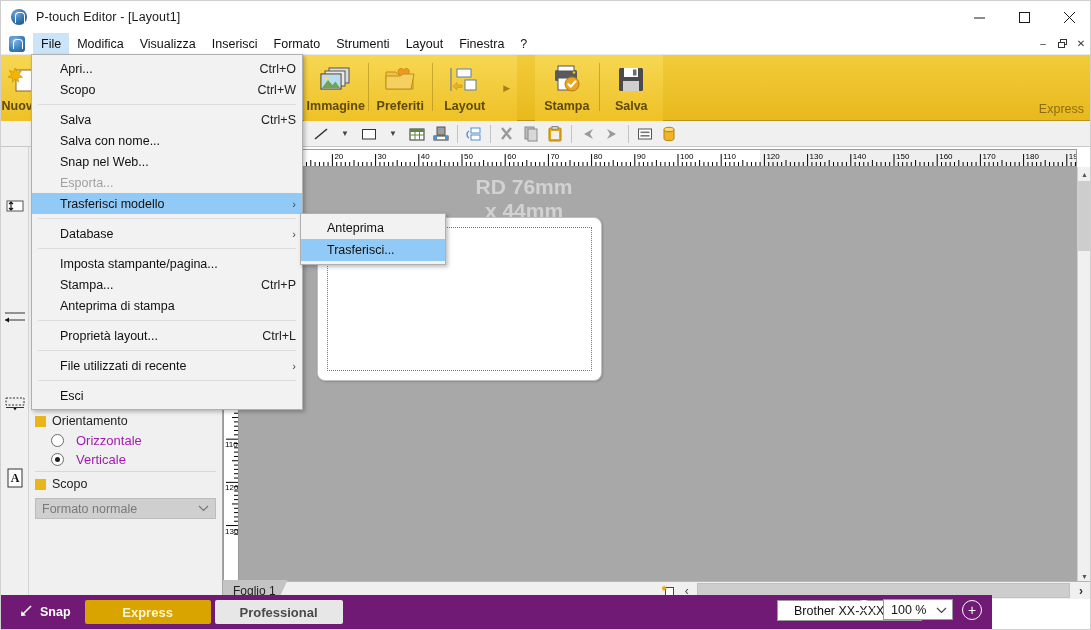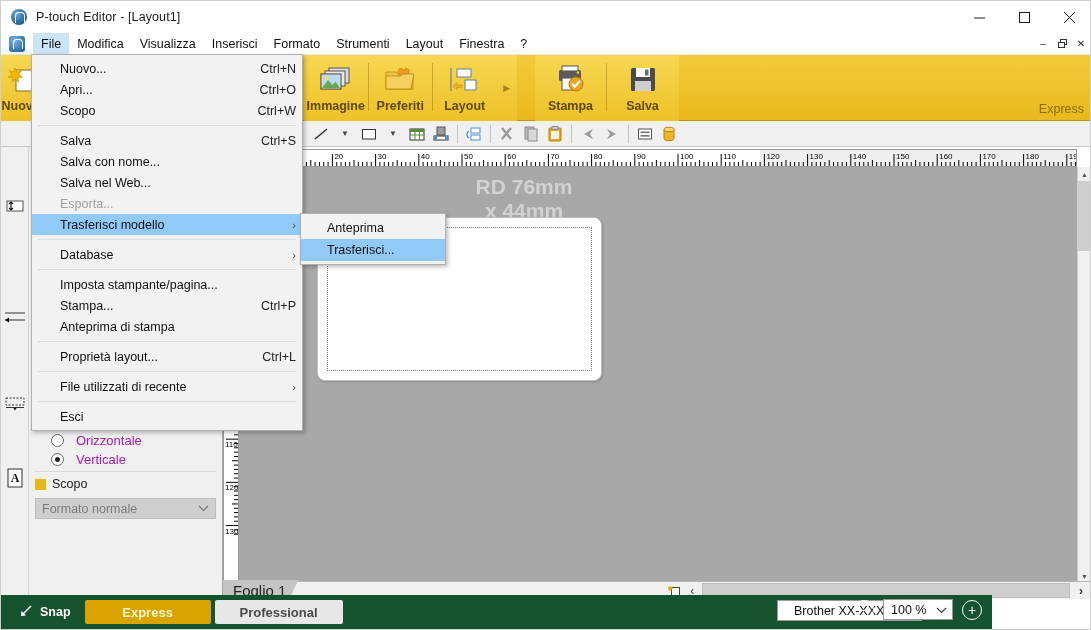--- a/index.html
+++ b/index.html
@@ -202,32 +202,32 @@
   .sc-thumb { background: #cdcdcd; }
 
   
   .sheetbar {
     position: absolute; left: 222px; top: 580px; right: 0; height: 18px;
     background: #f0f0f0; border-top: 1px solid #b5b5b5;
     display: flex; align-items: center;
   }
   .sheet-tab {
     height: 21px; padding: 0 12px 0 10px; background: #c4c4c4;
-    display: flex; align-items: center; font-size: 15px; color: #222;
+    display: flex; align-items: center; font-size: 12px; color: #222;
     clip-path: polygon(0 0, 100% 0, calc(100% - 10px) 100%, 0 100%);
   }
   .sheet-hscroll {
     flex: 1; height: 15px; background: #cdcdcd; margin: 0 2px;
     border: 1px solid #c0c0c0;
   }
 
   
   .statusbar {
     position: absolute; left: 0; bottom: 0; width: 991px; height: 34px;
-    background: #14532d;
+    background: #701a75;
     display: flex; align-items: center;
   }
   .mode-snap {
     display: flex; align-items: center; gap: 7px; color: #ffffff;
     font-weight: bold; font-size: 12.5px; padding: 0 14px 0 18px;
   }
   .mode-btn {
     height: 24px; display: flex; align-items: center; justify-content: center;
     font-weight: bold; font-size: 13px; border-radius: 2px;
   }
@@ -380,21 +380,21 @@
             <rect x="9" y="3" width="14" height="8" fill="#fff" stroke="#5b7fa6"></rect>
             <rect x="17" y="14" width="11" height="10" fill="#fff" stroke="#5b7fa6"></rect>
             <path d="M14 19 h-5 v-2.5 l-4 3.7 4 3.7 v-2.5 h5z" fill="#f0b429" stroke="#c08f18" stroke-width=".6"></path>
           </svg>
         </div>
         <div class="rb-lbl">Layout</div>
       </div>
       <div class="rb-arrow">▶</div>
     </div>
 
-    <div class="rb-group rb-lighter" style="left:534px; width:144px;">
+    <div class="rb-group rb-lighter" style="left:534px; width:128px;">
       <div class="rb-btn" style="width:71px;">
         <div class="rb-ico">
           <svg width="34" height="30" viewBox="0 0 34 30">
             <rect x="5" y="5" width="22" height="11" rx="1.5" fill="#5a5a5a"></rect>
             <rect x="8" y="1" width="16" height="5" fill="#ffffff" stroke="#555"></rect>
             <rect x="8" y="13" width="16" height="12" fill="#ffffff" stroke="#555"></rect>
             <circle cx="24" cy="7.5" r="1.3" fill="#f5d000"></circle>
             <circle cx="22" cy="19" r="7" fill="#eda41e" stroke="#b87a0c"></circle>
             <path d="M18.5 19.2 l2.4 2.4 4.6-5.3" fill="none" stroke="#fff" stroke-width="2.2" stroke-linecap="round" stroke-linejoin="round"></path>
           </svg>
@@ -958,41 +958,37 @@
               <path d="M1 1 L5.5 5.5 L10 1" fill="none" stroke="#444" stroke-width="1.2"></path>
             </svg>
         </span>
       </div>
       <div class="zoom-circ">+</div>
     </div>
   </div>
 
   <div class="dropdown" id="file-menu">
       <div class="dd-item">
-        <span class="dd-label">Nuovo...</span>
-        <span class="dd-accel">Ctrl+N</span>
-      </div>
-      <div class="dd-item">
         <span class="dd-label">Apri...</span>
         <span class="dd-accel">Ctrl+O</span>
       </div>
       <div class="dd-item">
         <span class="dd-label">Scopo</span>
         <span class="dd-accel">Ctrl+W</span>
       </div>
       <div class="dd-sep"></div>
       <div class="dd-item">
         <span class="dd-label">Salva</span>
         <span class="dd-accel">Ctrl+S</span>
       </div>
       <div class="dd-item">
         <span class="dd-label">Salva con nome...</span>
       </div>
       <div class="dd-item">
-        <span class="dd-label">Salva nel Web...</span>
+        <span class="dd-label">Snap nel Web...</span>
       </div>
       <div class="dd-item disabled">
         <span class="dd-label">Esporta...</span>
       </div>
       <div class="dd-item sel">
         <span class="dd-label">Trasferisci modello</span>
         <span class="dd-sub">›</span>
       </div>
       <div class="dd-sep"></div>
       <div class="dd-item">

